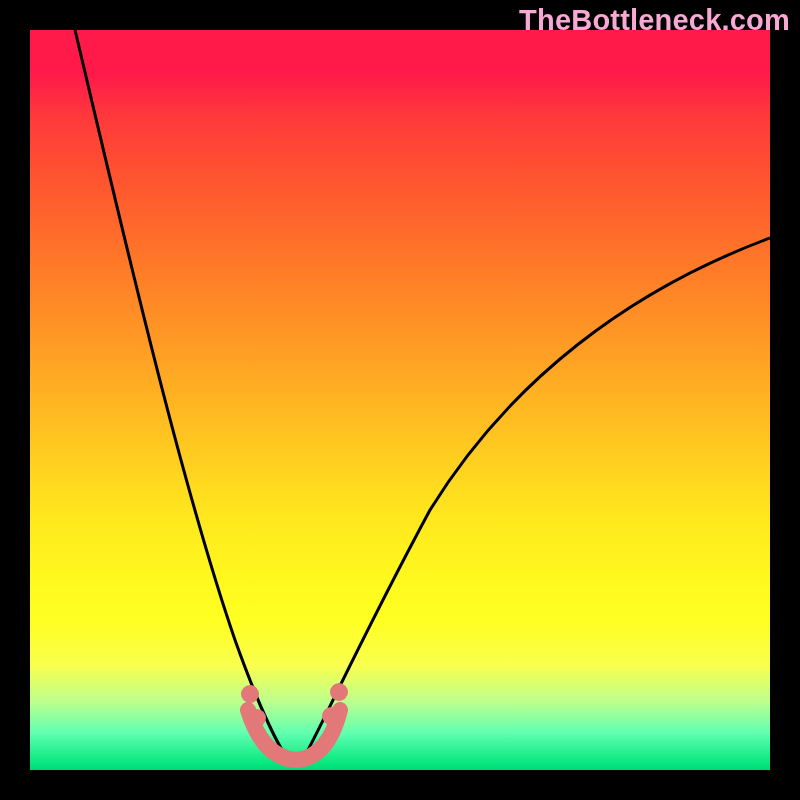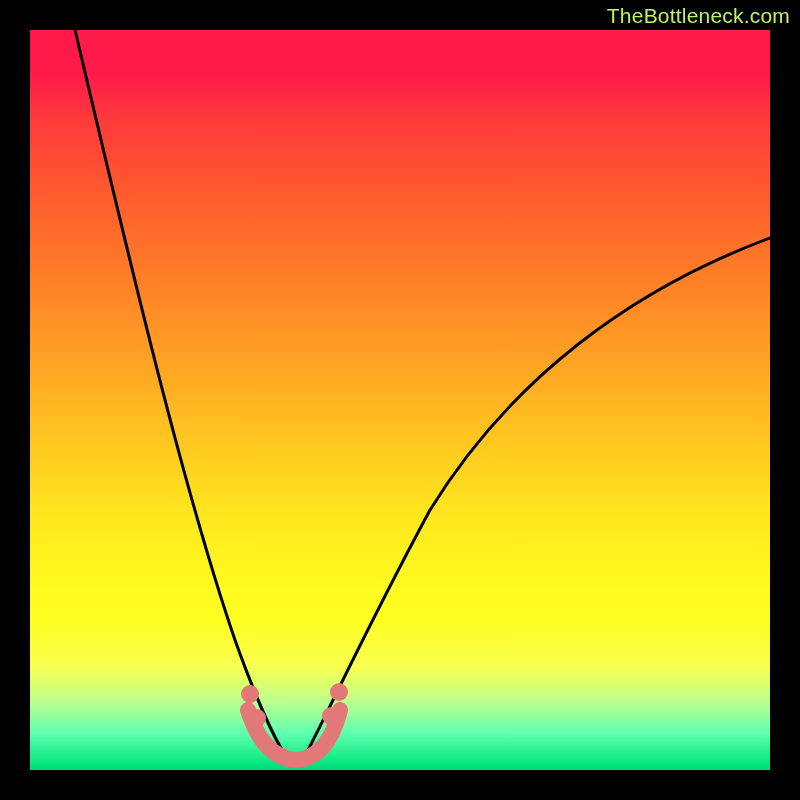--- a/index.html
+++ b/index.html
@@ -32,23 +32,23 @@
       #b8ff90 91%,
       #60ffb0 95%,
       #08e880 99%,
       #00d878 100%
     );
   }
   .watermark {
     position: absolute;
     top: 4px;
     right: 10px;
-    color: #bef264;
-    font-size: 21px;
-    font-weight: 400;
+    color: #f9a8d4;
+    font-size: 29px;
+    font-weight: 700;
     letter-spacing: 0.2px;
   }
   svg.curves {
     position: absolute;
     left: 0;
     top: 0;
     width: 740px;
     height: 740px;
   }
   .curve {

